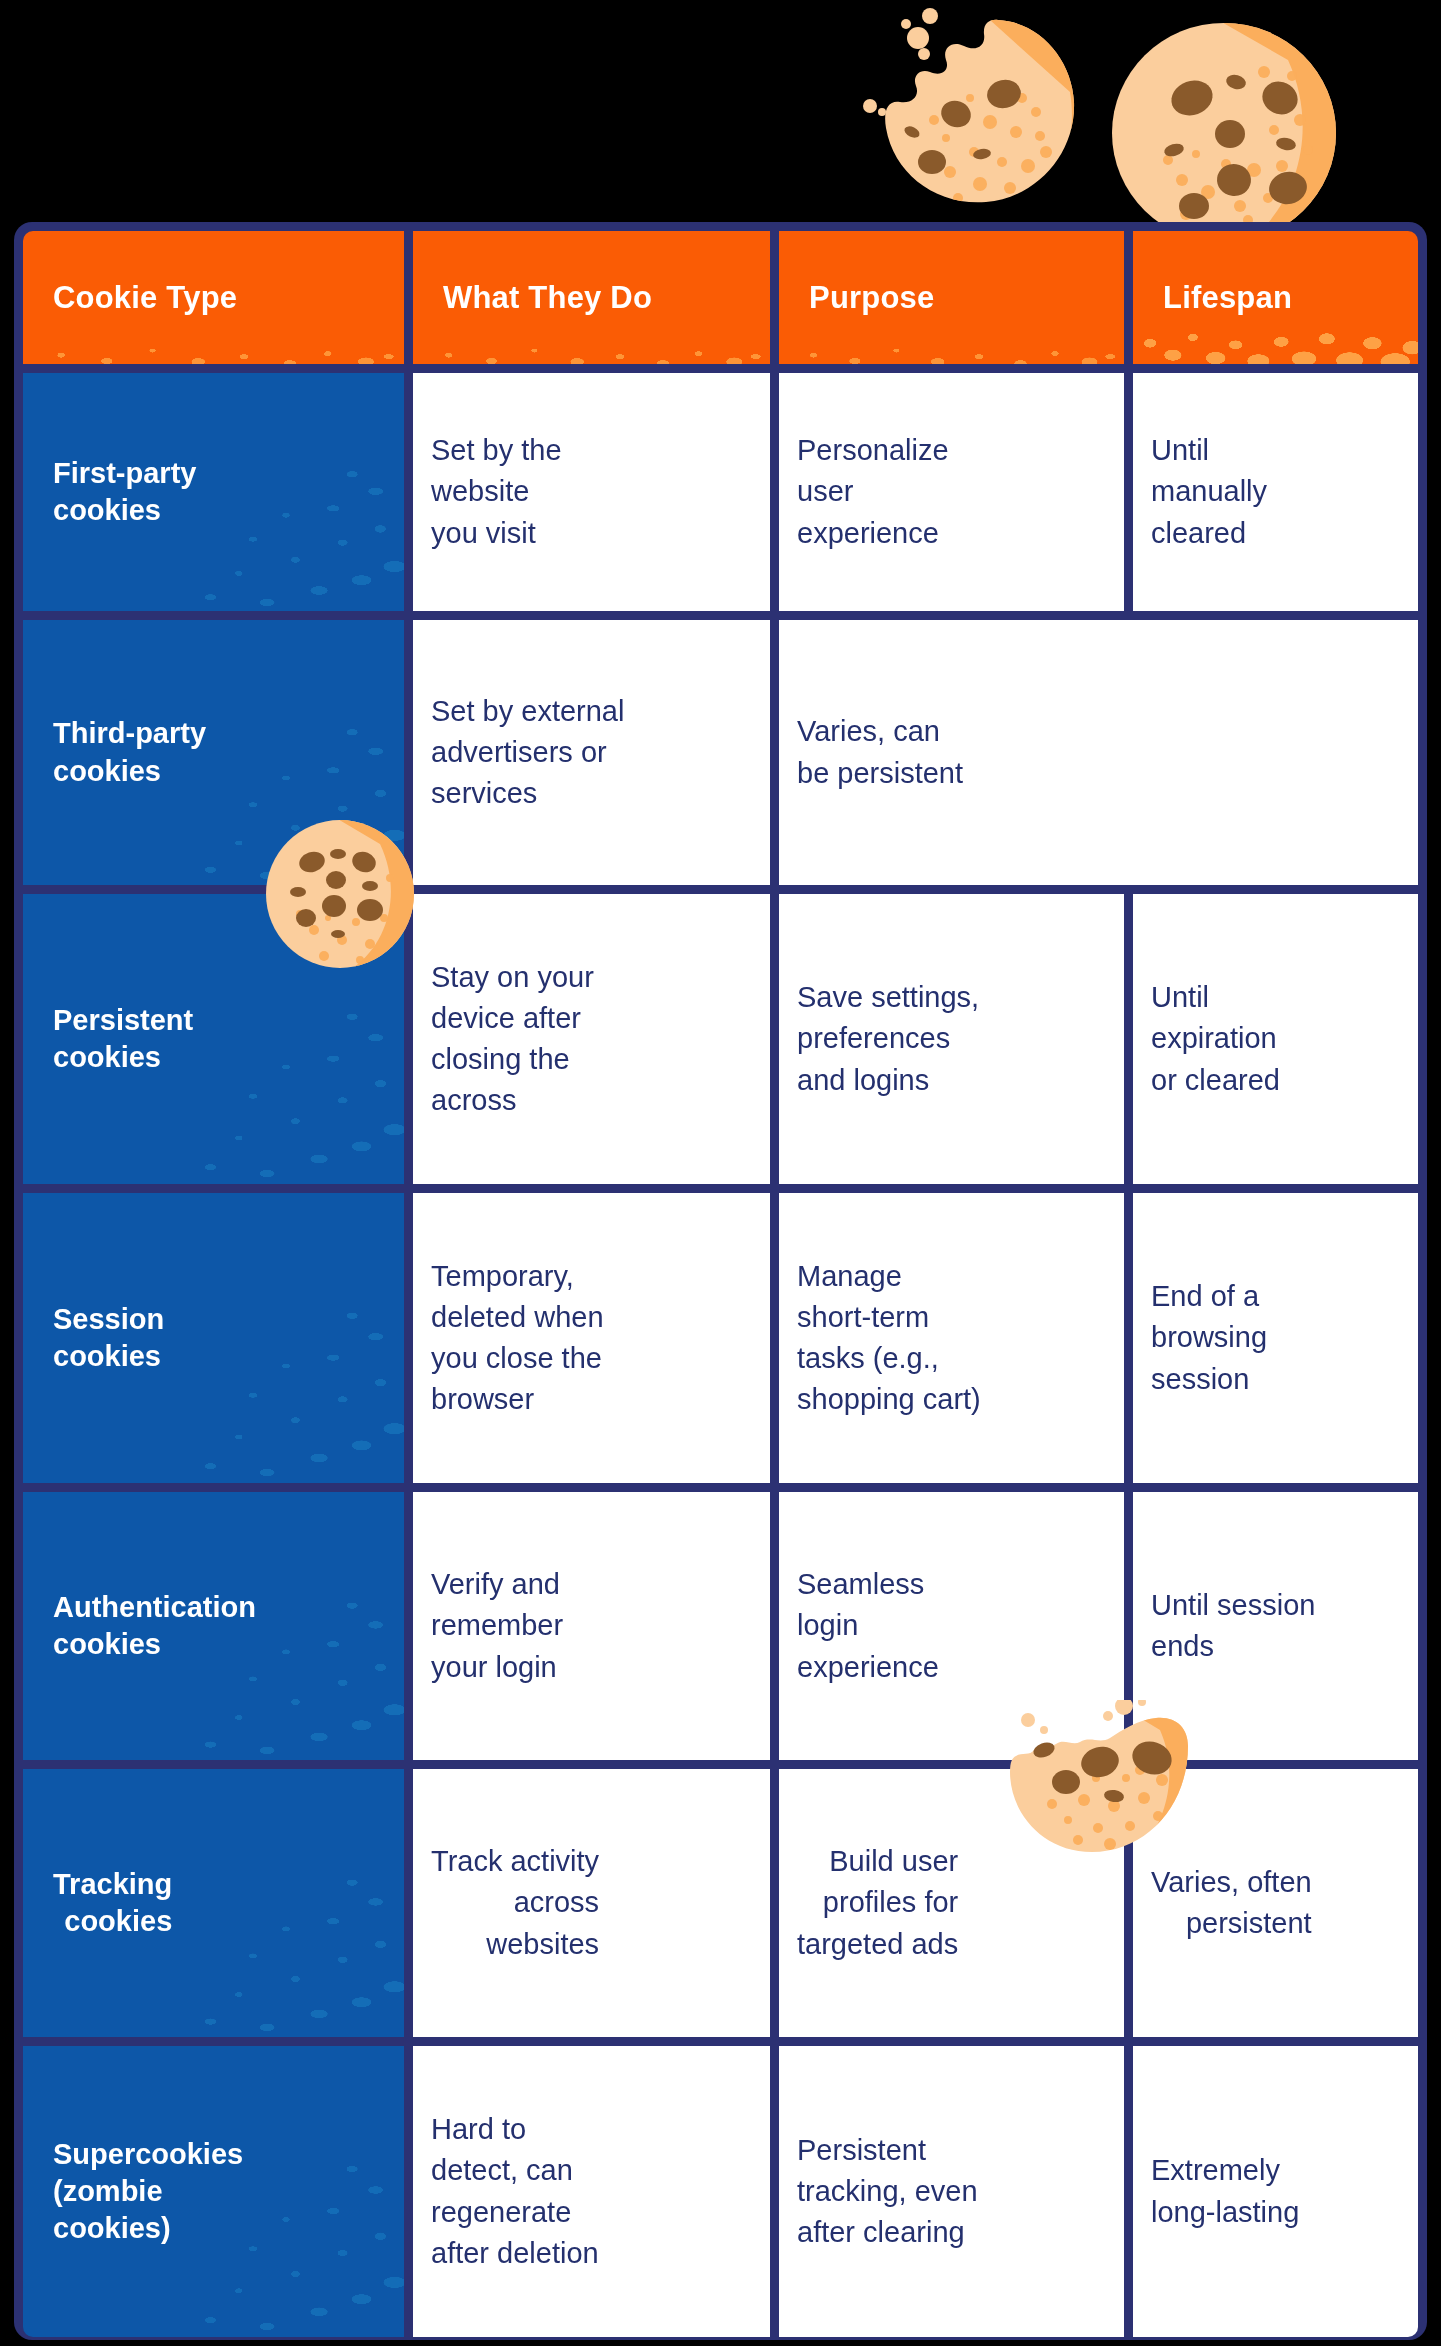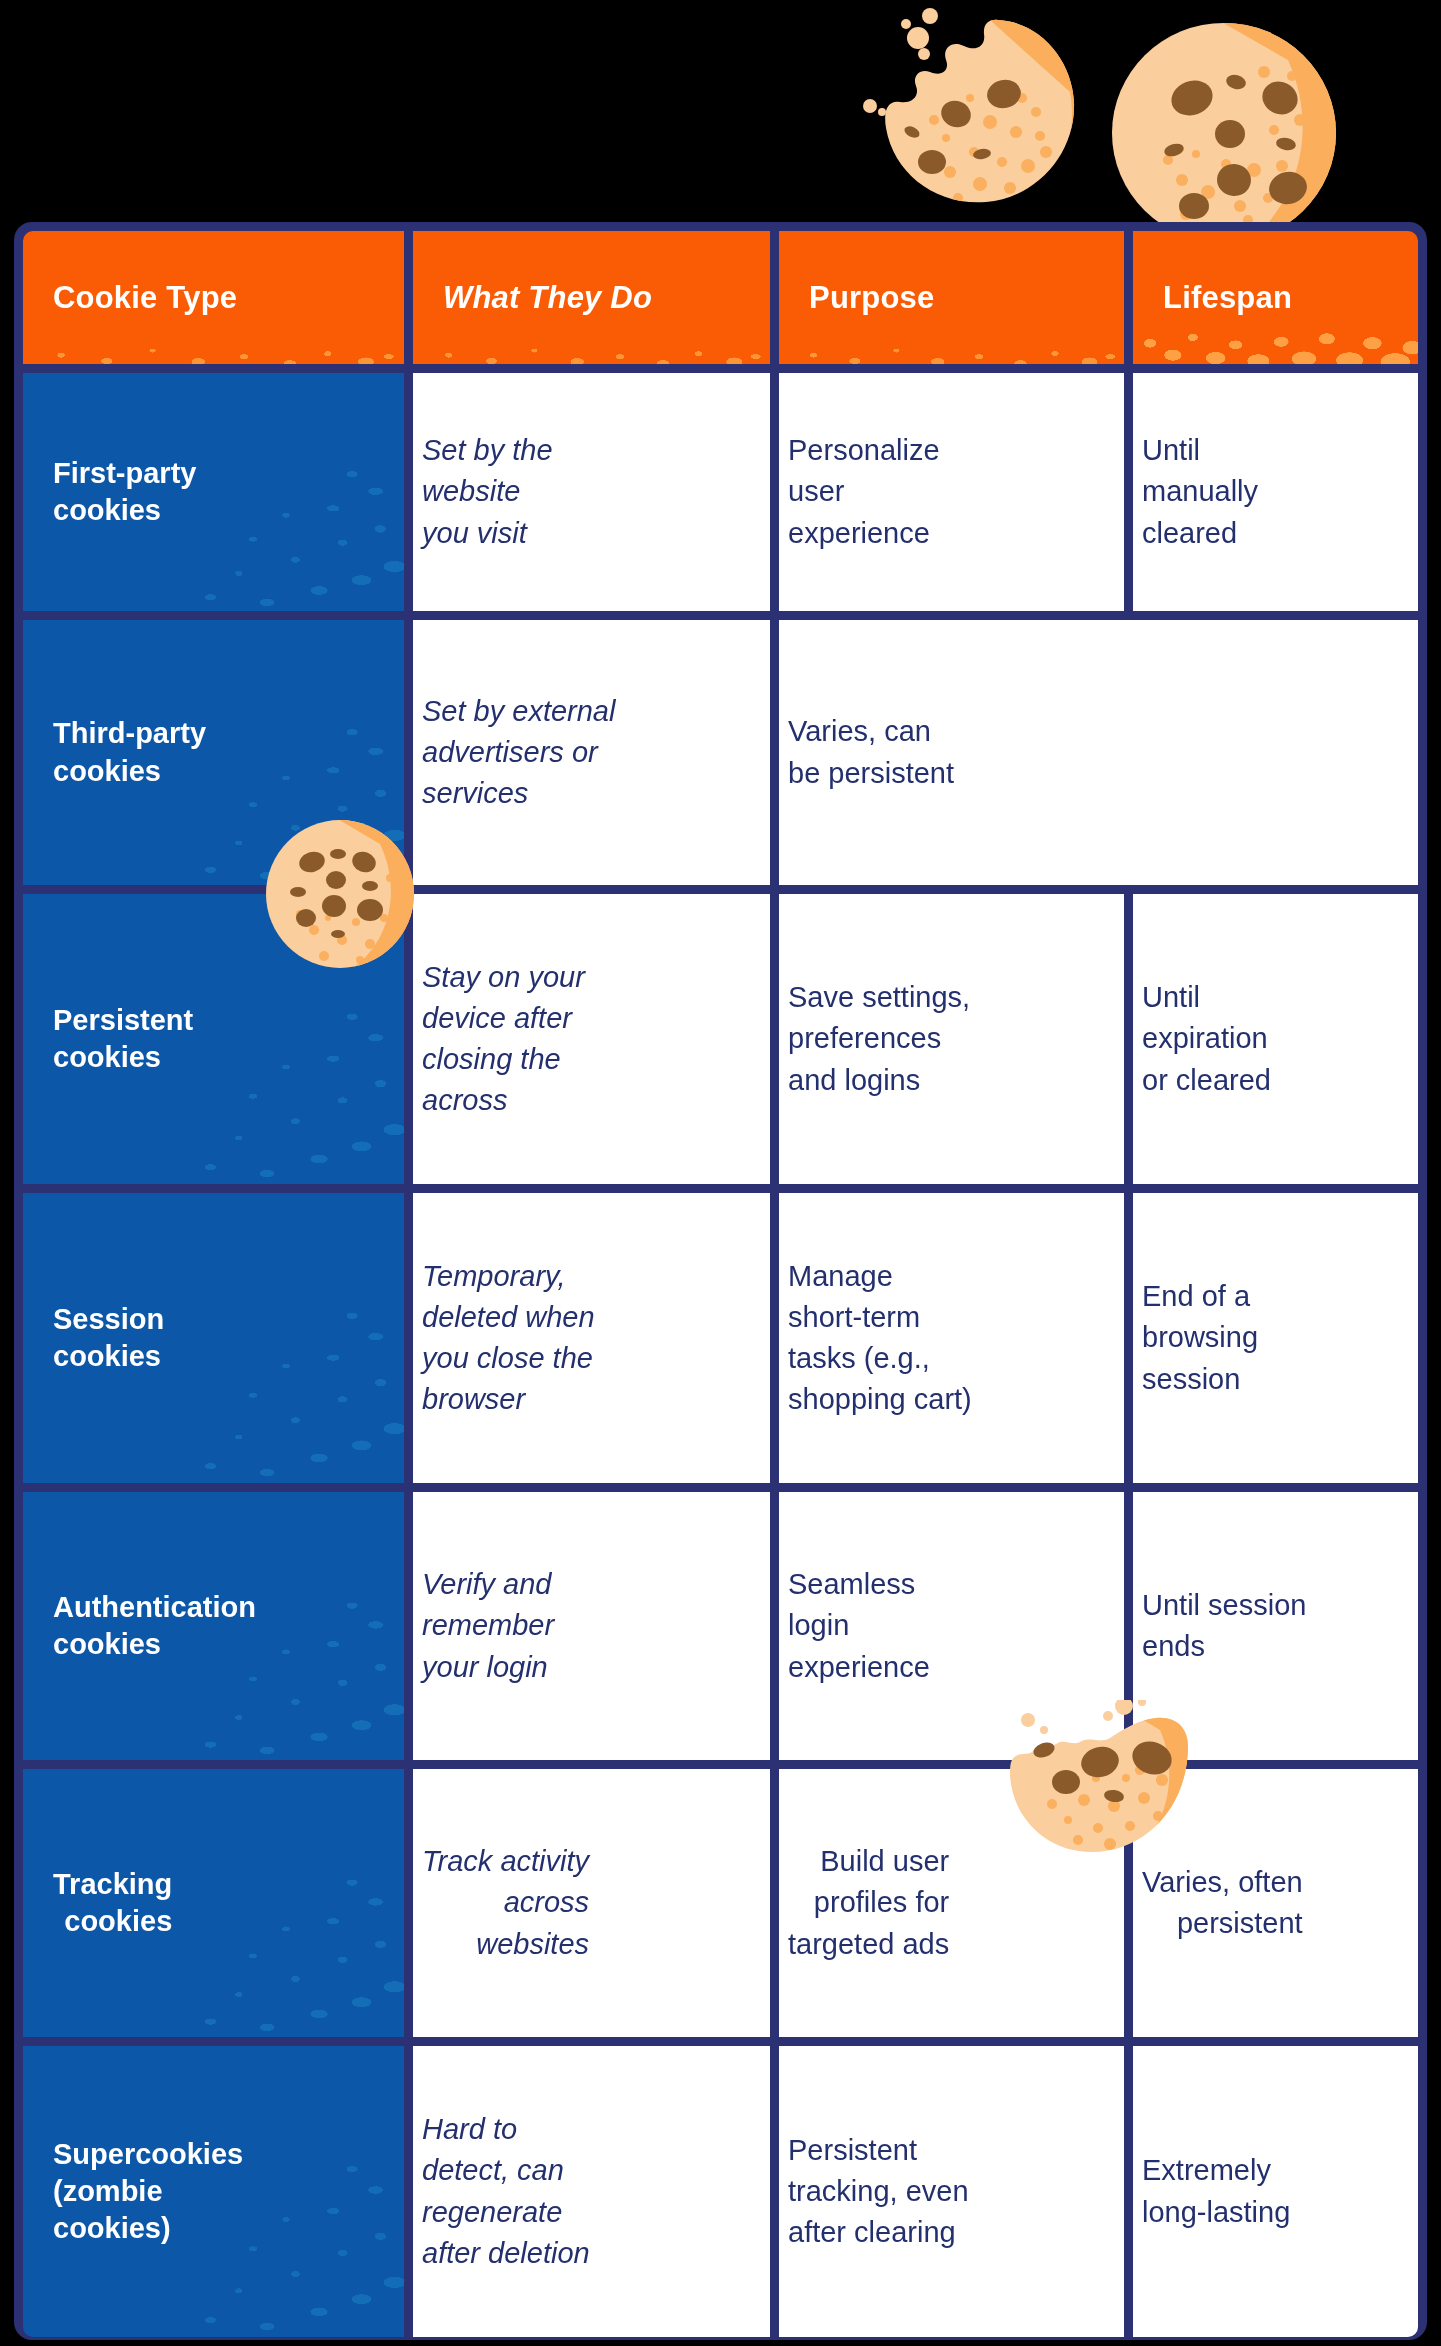--- a/index.html
+++ b/index.html
@@ -47,21 +47,21 @@
 
   .cell {
     position: relative;
     overflow: hidden;
     display: flex;
     align-items: center;
   }
 
   
   .c0 { width: 381px; flex: 0 0 381px; }
-  .c1 { width: 357px; flex: 0 0 357px; font-style: italic; }
+  .c1 { width: 357px; flex: 0 0 357px; }
   .c2 { width: 345px; flex: 0 0 345px; }
   .c3 { flex: 1 1 auto; }
 
   
   #header-row { height: 133px; flex: 0 0 133px; }
 
   #header-row .cell {
     background: #fa5c05;
     color: #ffffff;
     font-weight: 700;
@@ -117,21 +117,21 @@
     padding: 0 30px;
   }
   .data-row .c1,
   .data-row .c2,
   .data-row .c3 {
     background: #ffffff;
     color: #24306e;
     font-weight: 400;
     font-size: 29px;
     line-height: 1.42;
-    padding: 0 9px;
+    padding: 0 18px;
   }
 
   
   .grunge-b {
     position: absolute;
     right: 0; bottom: 0;
     width: 62%;
     height: 72%;
     background:
       radial-gradient(ellipse 9px 5px at 18% 92%, #1b7fc4 60%, transparent 62%),

